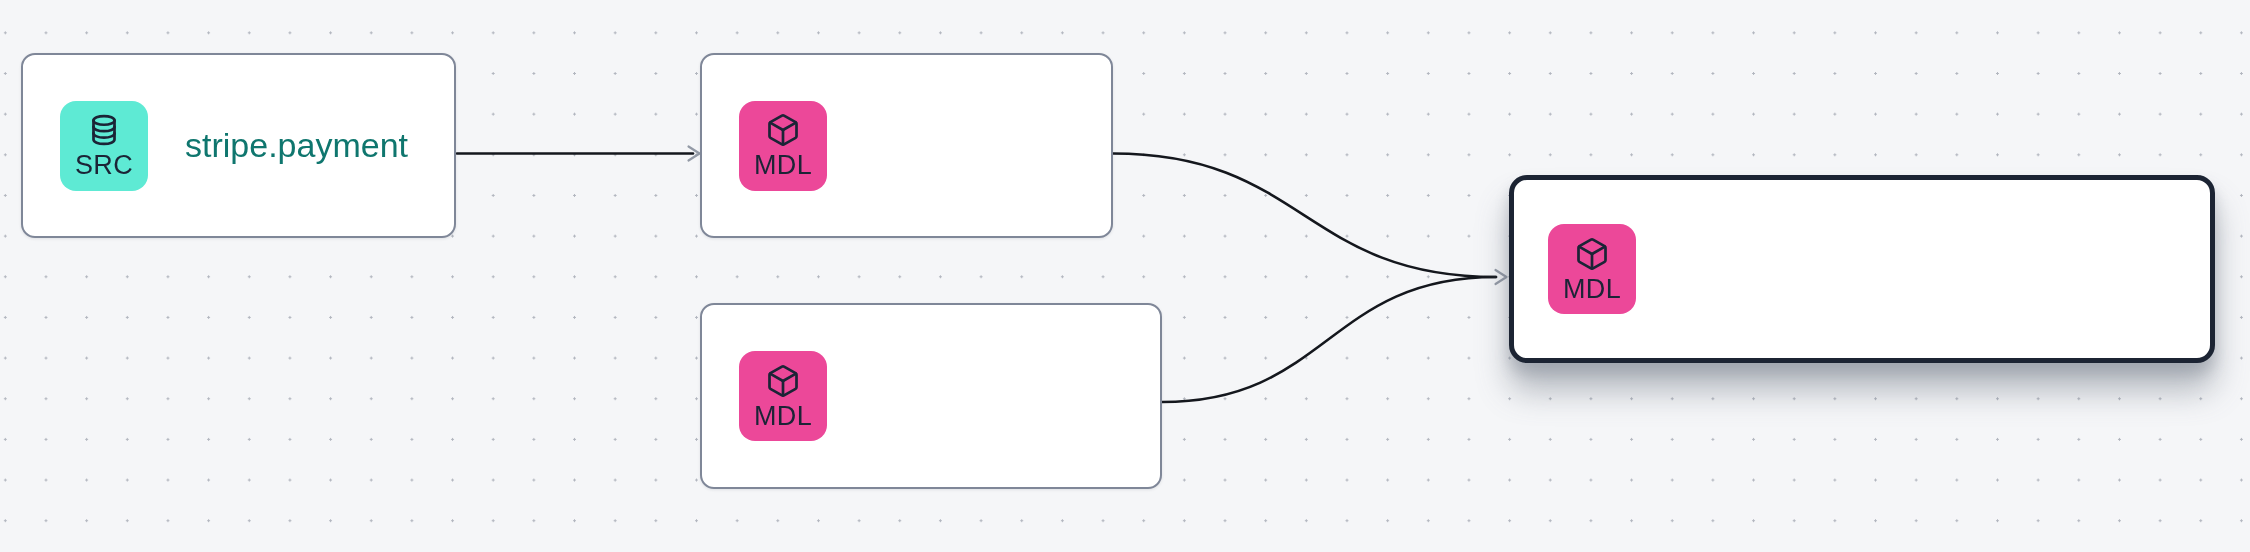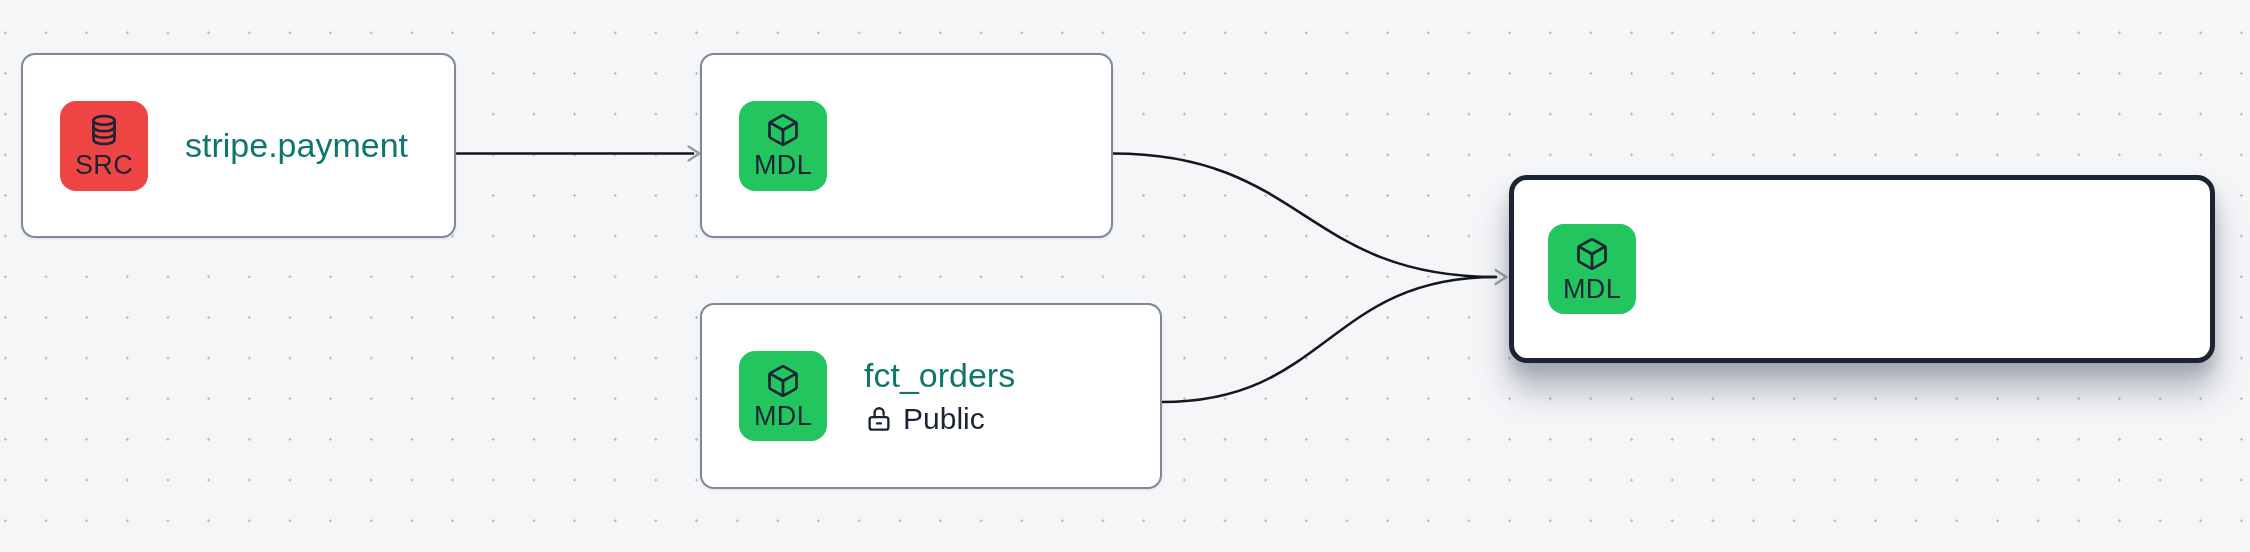--- a/index.html
+++ b/index.html
@@ -69,22 +69,22 @@
     width: 88px;
     height: 90px;
     border-radius: 16px;
     flex-shrink: 0;
     display: flex;
     flex-direction: column;
     align-items: center;
     justify-content: center;
     gap: 4px;
   }
-  .badge.src { background: #ef4444; justify-content: center; }
-  .badge.mdl { background: #22c55e; }
+  .badge.src { background: #5eead4; justify-content: center; }
+  .badge.mdl { background: #ec4899; }
   .badge svg {
     width: 36px;
     height: 36px;
     stroke: #1b2436;
     fill: none;
     stroke-width: 1.8;
     stroke-linecap: round;
     stroke-linejoin: round;
   }
   .badge-label {
@@ -162,31 +162,20 @@
 
   <div class="node node-fct">
     <div class="badge mdl">
       <svg viewBox="0 0 24 24">
         <path d="M21 16.2 V7.8 a1.2 1.2 0 0 0 -.62 -1.05 l-7.7 -4.33 a1.35 1.35 0 0 0 -1.36 0 L3.62 6.75 A1.2 1.2 0 0 0 3 7.8 v8.4 a1.2 1.2 0 0 0 .62 1.05 l7.7 4.33 a1.35 1.35 0 0 0 1.36 0 l7.7 -4.33 A1.2 1.2 0 0 0 21 16.2 Z"></path>
         <path d="M3.4 7.1 L12 12 l8.6 -4.9"></path>
         <path d="M12 12 V21.6"></path>
       </svg>
       <span class="badge-label">MDL</span>
     </div>
-    <div class="title-block">
-      <span class="node-title">fct_orders</span>
-      <div class="access-row">
-        <svg viewBox="0 0 24 24">
-          <rect x="4.5" y="10.5" width="15" height="10" rx="2"></rect>
-          <path d="M10.5 15.5 h3"></path>
-          <path d="M8.5 10.5 V7 a3.6 3.6 0 0 1 7.2 0 v1.6"></path>
-        </svg>
-        <span class="access-label">Public</span>
-      </div>
-    </div>
   </div>
 
   <div class="node node-agg selected">
     <div class="badge mdl">
       <svg viewBox="0 0 24 24">
         <path d="M21 16.2 V7.8 a1.2 1.2 0 0 0 -.62 -1.05 l-7.7 -4.33 a1.35 1.35 0 0 0 -1.36 0 L3.62 6.75 A1.2 1.2 0 0 0 3 7.8 v8.4 a1.2 1.2 0 0 0 .62 1.05 l7.7 4.33 a1.35 1.35 0 0 0 1.36 0 l7.7 -4.33 A1.2 1.2 0 0 0 21 16.2 Z"></path>
         <path d="M3.4 7.1 L12 12 l8.6 -4.9"></path>
         <path d="M12 12 V21.6"></path>
       </svg>
       <span class="badge-label">MDL</span>

